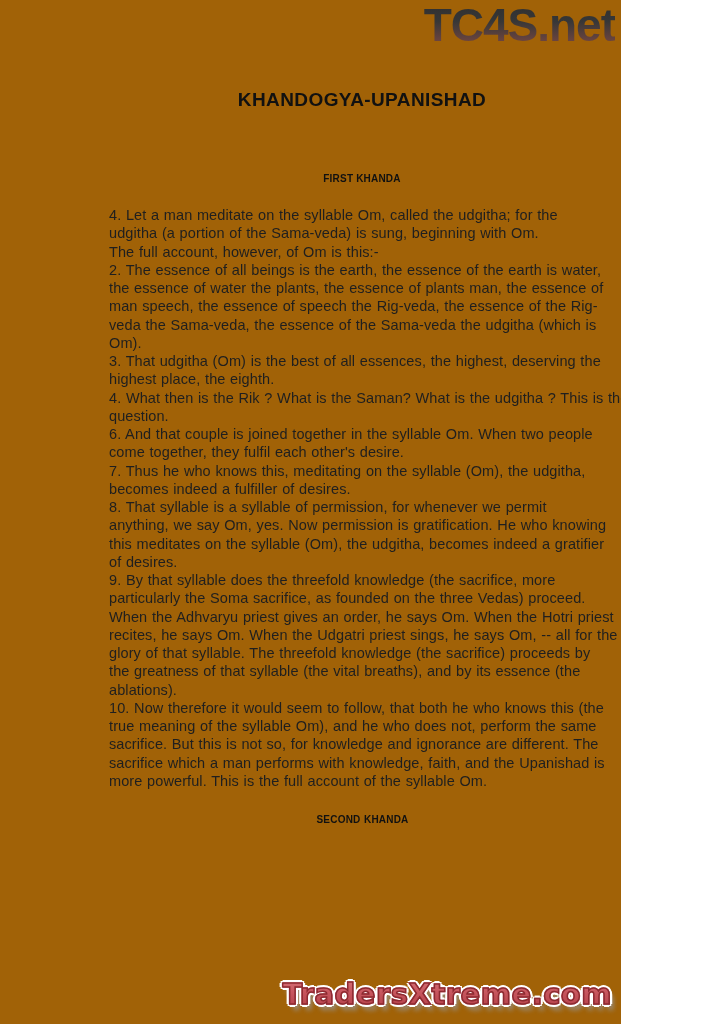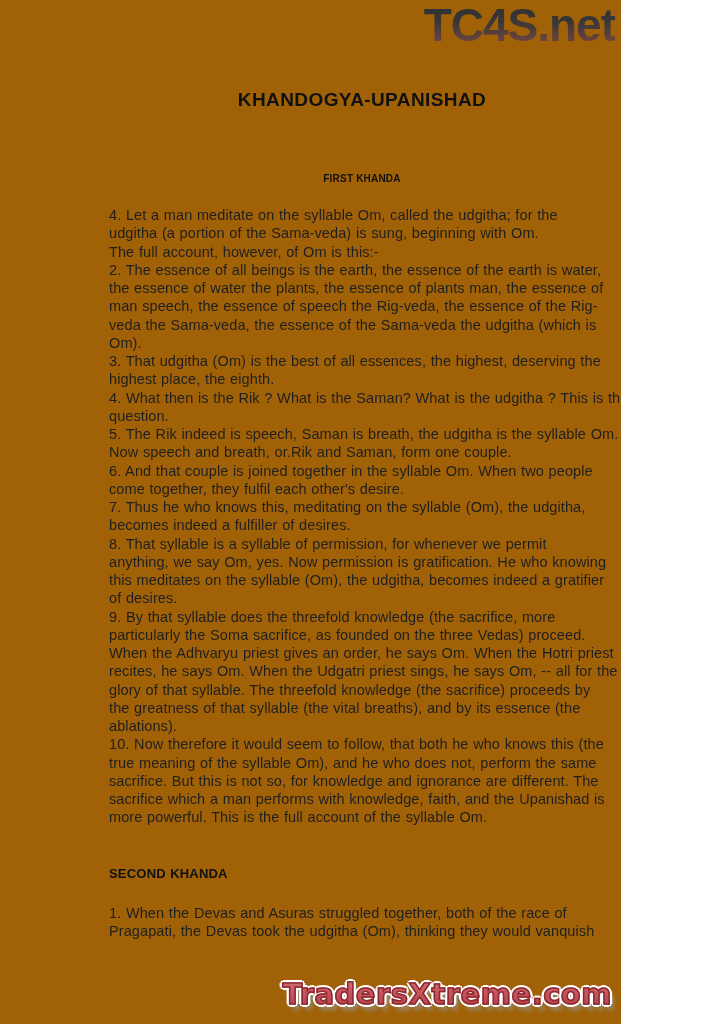--- a/index.html
+++ b/index.html
@@ -49,25 +49,26 @@
     top: 206px;
     width: 507px;
     color: #1f1f1f;
     font-size: 14.5px;
     line-height: 18.25px;
     letter-spacing: 0.1px;
     word-spacing: 0.5px;
   }
   .para { white-space: pre; }
   .khanda-heading-flow {
+    text-align: center;
     font-weight: 700;
-    font-size: 13px;
+    font-size: 10px;
     color: #111111;
     letter-spacing: 0.2px;
-    margin-top: 38px;
+    margin-top: 21px;
     margin-bottom: 21px;
   }
 
   
   .dlsub {
     position: absolute;
     left: 221px;
     top: 486px;
     font-family: "DejaVu Serif", serif;
     font-weight: 700;
@@ -140,22 +141,20 @@
 The full account, however, of Om is this:-</div>
     <div class="para">2. The essence of all beings is the earth, the essence of the earth is water,
 the essence of water the plants, the essence of plants man, the essence of
 man speech, the essence of speech the Rig-veda, the essence of the Rig-
 veda the Sama-veda, the essence of the Sama-veda the udgitha (which is
 Om).</div>
     <div class="para">3. That udgitha (Om) is the best of all essences, the highest, deserving the
 highest place, the eighth.</div>
     <div class="para">4. What then is the Rik ? What is the Saman? What is the udgitha ? This is the
 question.</div>
-    <div class="para">5. The Rik indeed is speech, Saman is breath, the udgitha is the syllable Om.
-Now speech and breath, or.Rik and Saman, form one couple.</div>
     <div class="para">6. And that couple is joined together in the syllable Om. When two people
 come together, they fulfil each other's desire.</div>
     <div class="para">7. Thus he who knows this, meditating on the syllable (Om), the udgitha,
 becomes indeed a fulfiller of desires.</div>
     <div class="para">8. That syllable is a syllable of permission, for whenever we permit
 anything, we say Om, yes. Now permission is gratification. He who knowing
 this meditates on the syllable (Om), the udgitha, becomes indeed a gratifier
 of desires.</div>
     <div class="para">9. By that syllable does the threefold knowledge (the sacrifice, more
 particularly the Soma sacrifice, as founded on the three Vedas) proceed.
@@ -165,22 +164,20 @@
 the greatness of that syllable (the vital breaths), and by its essence (the
 ablations).</div>
     <div class="para">10. Now therefore it would seem to follow, that both he who knows this (the
 true meaning of the syllable Om), and he who does not, perform the same
 sacrifice. But this is not so, for knowledge and ignorance are different. The
 sacrifice which a man performs with knowledge, faith, and the Upanishad is
 more powerful. This is the full account of the syllable Om.</div>
 
     <div class="khanda-heading-flow">SECOND KHANDA</div>
 
-    <div class="para">1. When the Devas and Asuras struggled together, both of the race of
-Pragapati, the Devas took the udgitha (Om), thinking they would vanquish</div>
   </div>
 
 
   <div class="traders">
     <span class="wm-outline">TradersXtreme.com</span>
     <span class="wm-fill">TradersXtreme.com</span>
   </div>
 
 </div>
 

